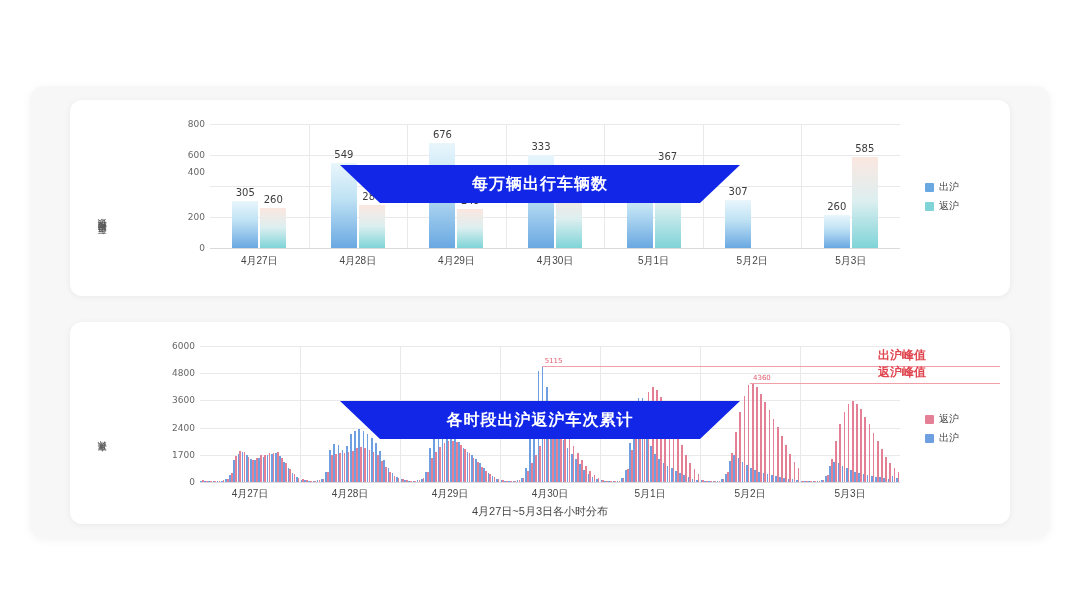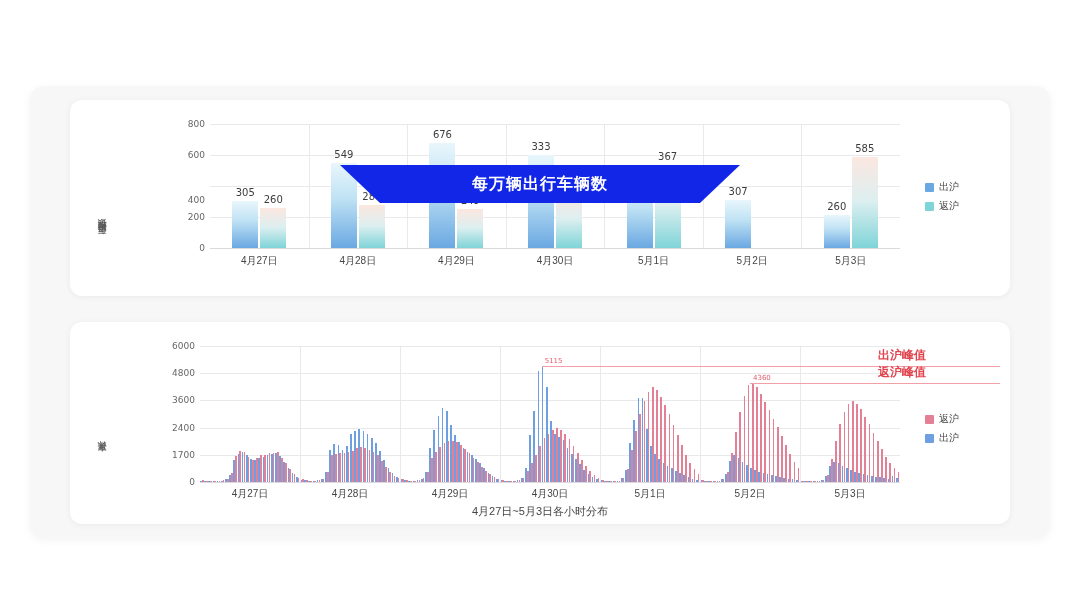--- a/index.html
+++ b/index.html
@@ -118,21 +118,21 @@
 
   <div class="shell">
 
     <div class="card card-1">
       <div class="plot" id="plot1" style="left:140px; top:24px; width:690px; height:124px;">
           <div class="axisline" style="top: 124px;"></div>
           <div class="ytick" style="top: 124px;">0</div>
           <div class="gridline" style="top: 93px;"></div>
           <div class="ytick" style="top: 93px;">200</div>
           <div class="gridline" style="top: 62px;"></div>
-          <div class="ytick" style="top: 76px; text-align: right;">400</div>
+          <div class="ytick" style="top: 48px; text-align: right;">400</div>
           <div class="gridline" style="top: 31px;"></div>
           <div class="ytick" style="top: 31px;">600</div>
           <div class="gridline" style="top: 0px;"></div>
           <div class="ytick" style="top: 0px;">800</div>
           <div class="xtick" style="left: 49.2857px; top: 130px;">4月27日</div>
           <div class="bar1 out" style="height: 47.275px; left: 22.2857px;">
             <div class="barval">305</div>
           </div>
           <div class="bar1 back" style="height: 40.3px; left: 50.2857px;">
             <div class="barval">260</div>
@@ -573,15 +573,16 @@
             <span class="legend-swatch" style="background:#e38095"></span>
             <span class="legend-label">返沪</span>
           </div>
           <div class="legend-row">
             <span class="legend-swatch" style="background:#6e9fe0"></span>
             <span class="legend-label">出沪</span>
           </div>
         </div>
       <div class="xcaption" style="top:182px;">4月27日~5月3日各小时分布</div>
     </div>
+    <div class="banner banner-2">各时段出沪返沪车次累计</div>
 
   </div>
 </div>
 
 </body></html>

